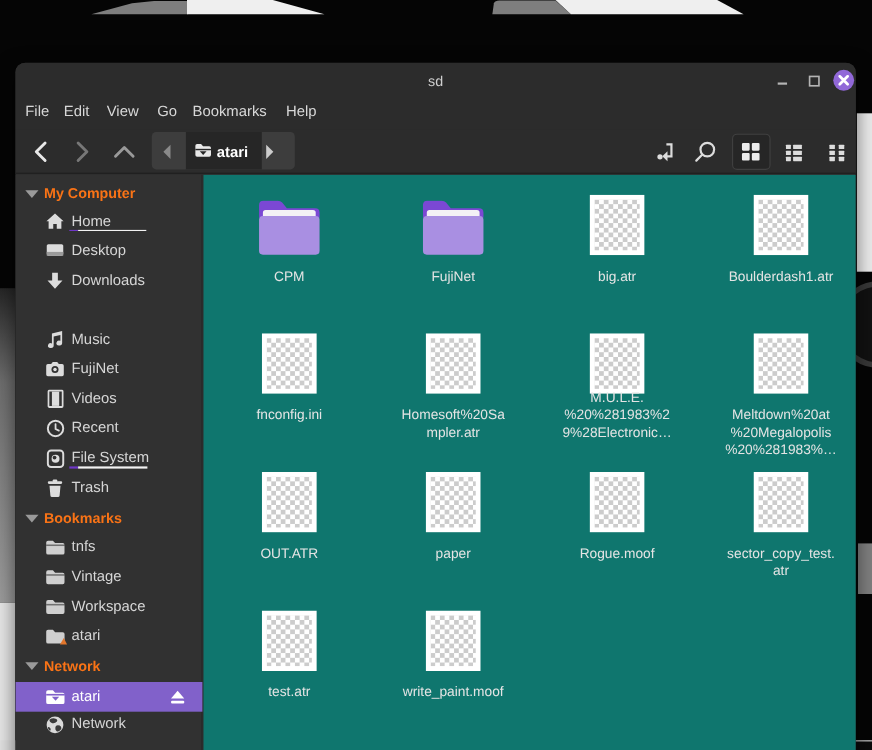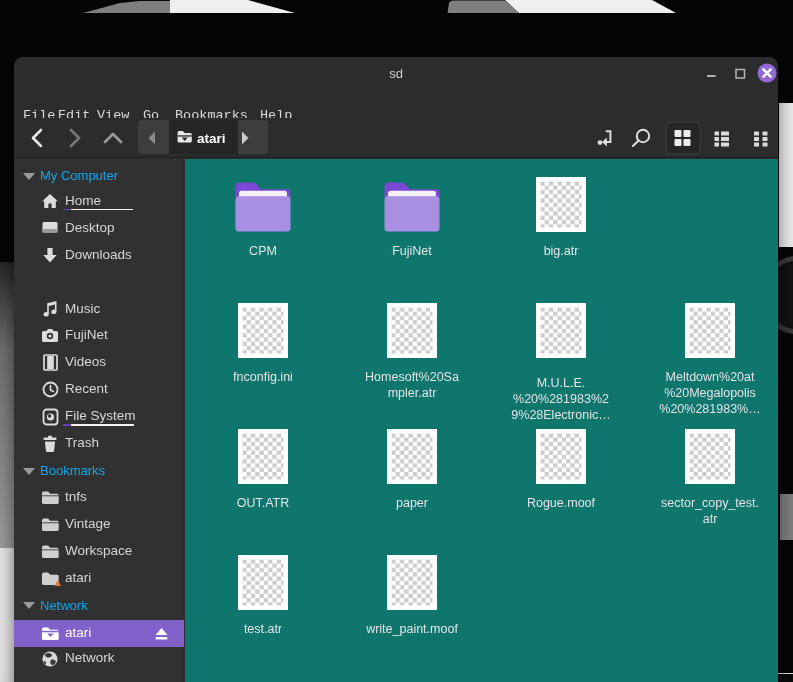--- a/index.html
+++ b/index.html
@@ -11,31 +11,31 @@
     box-shadow: 0 6px 18px rgba(0,0,0,0.55);
     overflow:hidden;
     margin-top:46px;
   }
   
   #titlebar { position:absolute; left:0; top:0; width:100%; height:33px; background:#2c2c2c; }
   #title { position:absolute; left:0; top:0; width:100%; height:33px; line-height:33px; text-align:center; color:#cfcfcf; font-size:13px; }
   .winbtn { position:absolute; top:0; height:33px; }
   
   #menubar { position:absolute; left:0; top:33px; width:100%; height:28px; background:#2c2c2c; color:#d8d8d8; font-size:13.5px; }
-  #menubar span { position:absolute; top:18px;font-family:Liberation Mono, monospace; }
+  #menubar span { position:absolute; top:3px; }
   
   #toolbar { position:absolute; left:0; top:61px; width:100%; height:40px; background:#2c2c2c; border-bottom:1px solid #1f1f1f; }
   
   #sidebar { position:absolute; left:0; top:102px; width:170px; height:531px; background:#313131; border-right:1px solid #282828; color:#d6d6d6; font-size:13.5px; }
   #main { position:absolute; left:171px; top:102px; width:593px; height:531px; background:#0f766e; }
   
   #statusbar { position:absolute; left:0; top:633px; width:100%; height:30px; background:#333333; border-top:1px solid #272727; }
   .srow { position:absolute; left:0; width:170px; height:27px; }
   .srow .lbl { position:absolute; left:51px; top:5px; }
-  .shead { position:absolute; left:26px; font-weight:normal; color:#0ea5e9; font-size:13px; }
+  .shead { position:absolute; left:26px; font-weight:bold; color:#f97316; font-size:13px; }
   .cell { position:absolute; width:149px; text-align:center; color:#e4e4e4; font-size:12.5px; line-height:16px; }
   .cell svg { display:block; margin:0 auto; }
 </style>
 </head>
 <body>
 <svg id="desk" viewBox="0 0 793 682" preserveAspectRatio="none">
   <rect x="0" y="0" width="793" height="682" fill="#050505"></rect>
 
   <polygon points="83,13 120,3 140,1 171,1 171,13" fill="#7e7e7e"></polygon>
   <polygon points="170,0 248,0 295,13 170,13" fill="#efefef"></polygon>
@@ -308,38 +308,44 @@
           <use href="#foldericon"></use>
         </svg>
         <div style="position:absolute;top:61px;width:149px">FujiNet</div>
       </div>
     <div class="cell" style="left:301.5px; top:18px">
         <svg width="50" height="55">
           <use href="#fileicon"></use>
         </svg>
         <div style="position:absolute;top:66px;width:149px">big.atr</div>
       </div>
+    <div class="cell" style="left:450.5px; top:18px">
+        <svg width="50" height="55">
+          <use href="#fileicon"></use>
+        </svg>
+        <div style="position:absolute;top:66px;width:149px">Boulderdash1.atr</div>
+      </div>
 
     <div class="cell" style="left:3.5px; top:144px">
         <svg width="50" height="55">
           <use href="#fileicon"></use>
         </svg>
         <div style="position:absolute;top:66px;width:149px">fnconfig.ini</div>
       </div>
     <div class="cell" style="left:152.5px; top:144px">
         <svg width="50" height="55">
           <use href="#fileicon"></use>
         </svg>
         <div style="position:absolute;top:66px;width:149px">Homesoft%20Sa<br>mpler.atr</div>
       </div>
     <div class="cell" style="left:301.5px; top:144px">
         <svg width="50" height="55">
           <use href="#fileicon"></use>
         </svg>
-        <div style="position:absolute;top:72px;width:149px">M.U.L.E.<br>%20%281983%2<br>9%28Electronic…</div>
+        <div style="position:absolute;top:50px;width:149px">M.U.L.E.<br>%20%281983%2<br>9%28Electronic…</div>
       </div>
     <div class="cell" style="left:450.5px; top:144px">
         <svg width="50" height="55">
           <use href="#fileicon"></use>
         </svg>
         <div style="position:absolute;top:66px;width:149px">Meltdown%20at<br>%20Megalopolis<br>%20%281983%…</div>
       </div>
 
     <div class="cell" style="left:3.5px; top:270px">
         <svg width="50" height="55">

